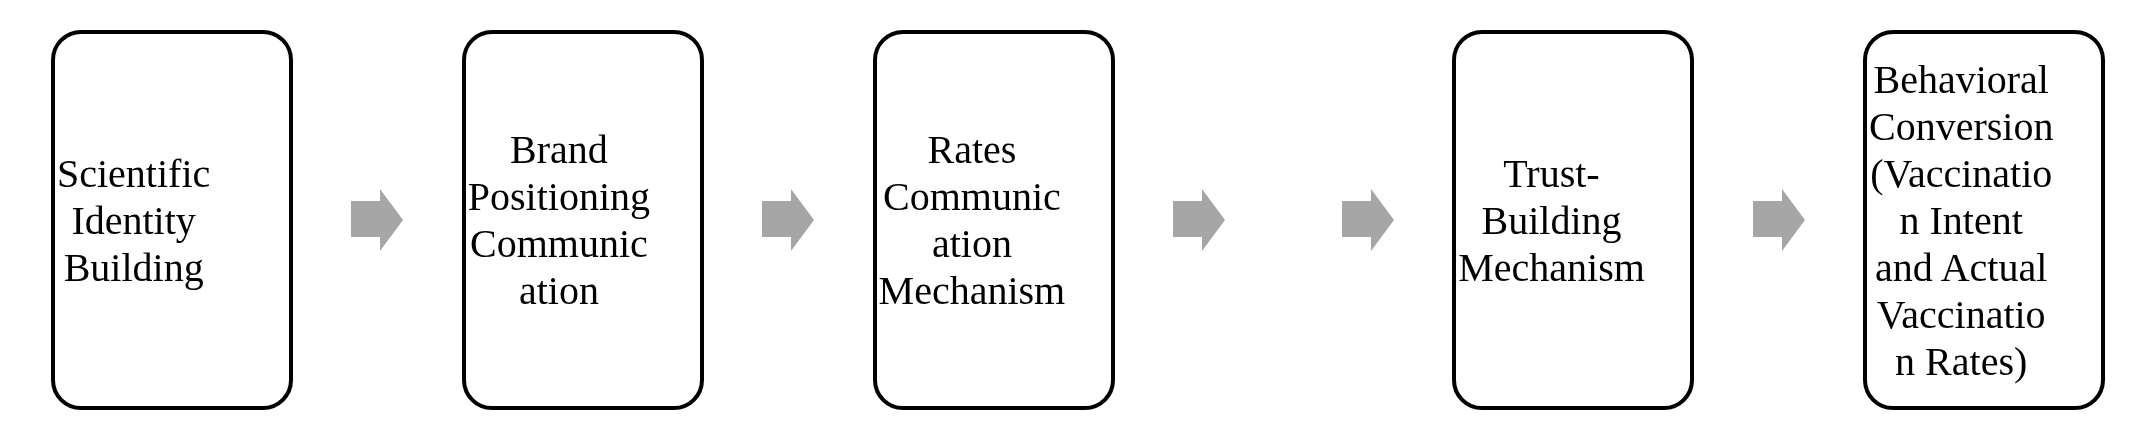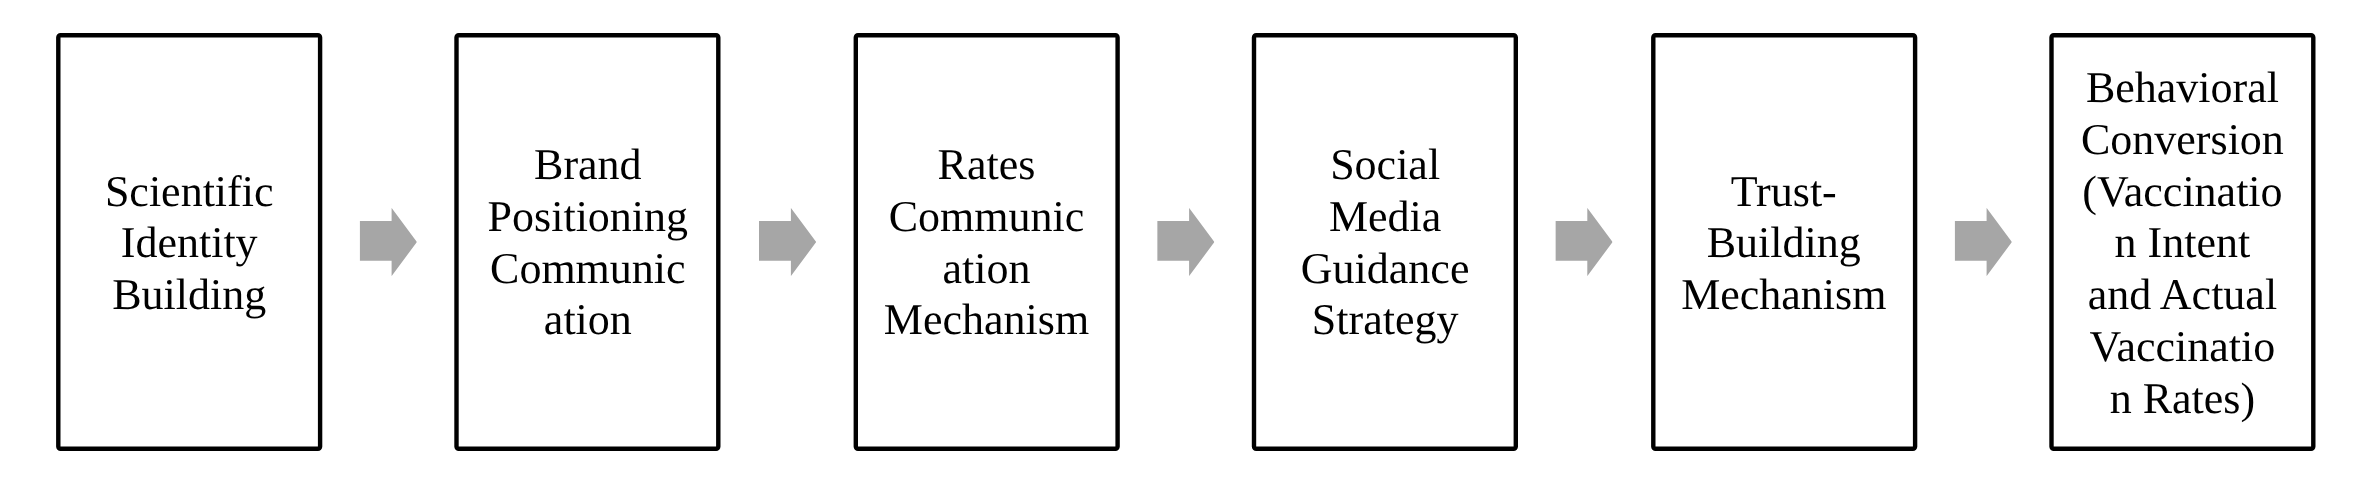--- a/index.html
+++ b/index.html
@@ -17,25 +17,24 @@
     top: 30px;
     width: 2054px;
     height: 380px;
     display: flex;
     align-items: stretch;
   }
   .flow-box {
     flex: 0 0 242px;
     box-sizing: border-box;
     border: 4px solid #000000;
-    border-radius: 4px;
+    border-radius: 30px;
     background: #ffffff;
     display: flex;
     align-items: center;
-    justify-content: center;
     text-align: center;
     overflow: hidden;
   }
   .flow-label {
     font-size: 40px;
     line-height: 47px;
     color: #000000;
     white-space: pre-line;
     padding: 0 2px;
   }
@@ -84,26 +83,20 @@
 ation
 Mechanism</div>
     </div>
 
     <div class="arrow-cell">
       <svg class="arrow-icon" width="52" height="62" viewBox="0 0 52 62">
         <polygon points="0,12 29,12 29,0 52,31 29,62 29,48 0,48" fill="#a6a6a6"></polygon>
       </svg>
     </div>
 
-    <div class="flow-box">
-      <div class="flow-label">Social
-Media
-Guidance
-Strategy</div>
-    </div>
 
     <div class="arrow-cell">
       <svg class="arrow-icon" width="52" height="62" viewBox="0 0 52 62">
         <polygon points="0,12 29,12 29,0 52,31 29,62 29,48 0,48" fill="#a6a6a6"></polygon>
       </svg>
     </div>
 
     <div class="flow-box">
       <div class="flow-label">Trust-
 Building

